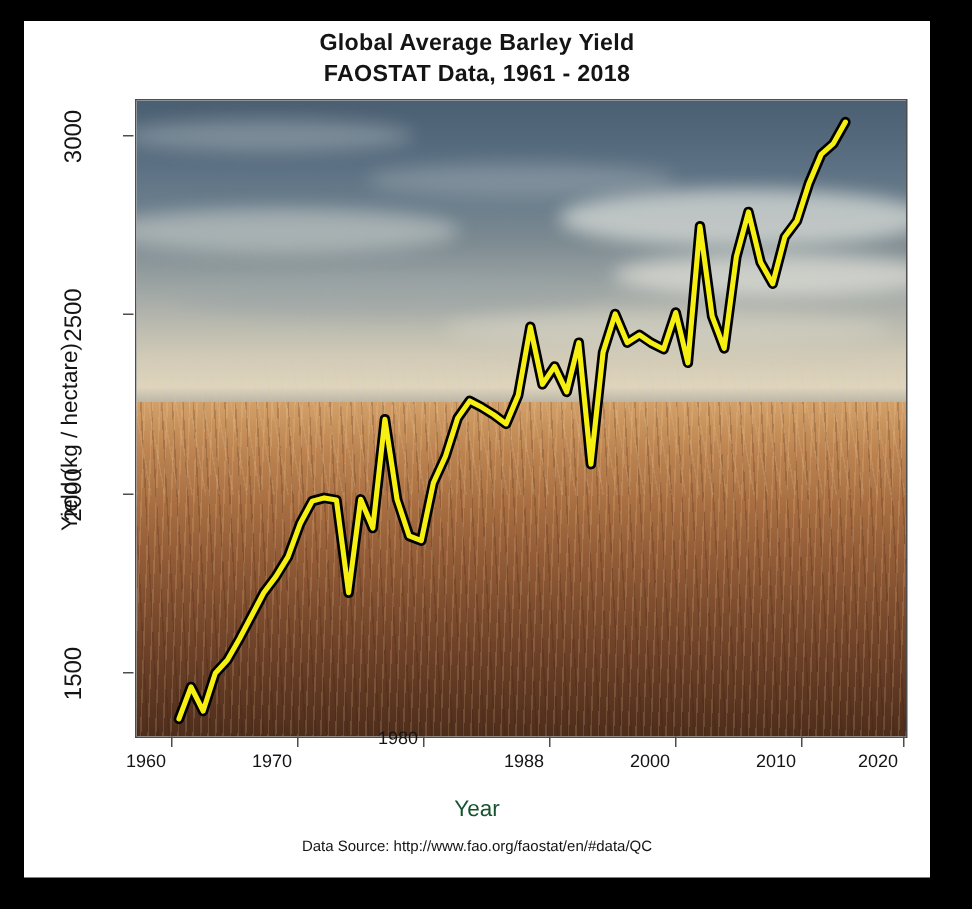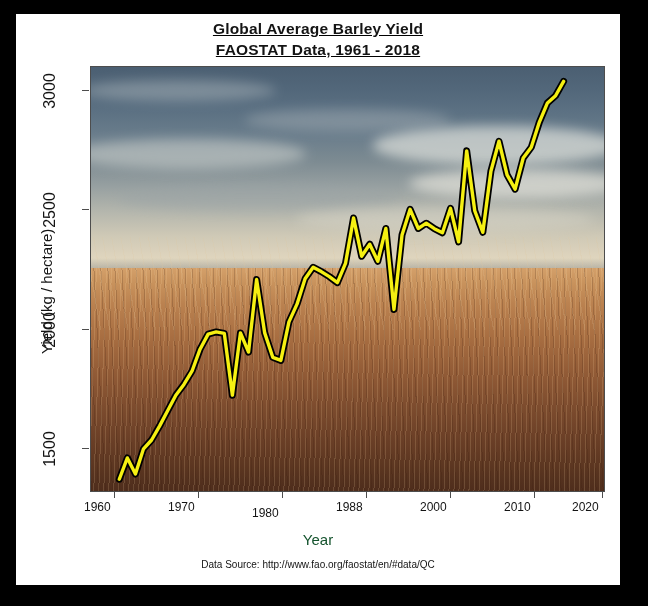--- a/index.html
+++ b/index.html
@@ -6,21 +6,21 @@
   body{width:648px;height:606px;overflow:hidden;
        font-family:"Liberation Sans","DejaVu Sans",sans-serif;}
 
   #frame{position:absolute;left:0;top:0;width:648px;height:606px;background:#000;}
 
   
   #canvas{position:absolute;left:16px;top:14px;width:604px;height:571px;
           background:#ffffff;box-shadow:2px 2px 3px rgba(0,0,0,.35);}
 
   
-  #title-block{position:absolute;left:0;top:0;width:604px;text-align:center;text-decoration:underline;}
+  #title-block{position:absolute;left:0;top:0;width:604px;text-align:center;}
   .title-line{font-size:15.5px;font-weight:bold;color:#141414;letter-spacing:.2px;
               line-height:21px;}
   #title-l1{padding-top:4px;}
 
   
   #plot-box{position:absolute;left:74px;top:52px;width:513px;height:424px;
             border:1px solid #4d4d4d;box-sizing:content-box;overflow:hidden;}
   #plot-img{position:absolute;inset:0;}
 
   
@@ -107,21 +107,21 @@
     <div class="tick xtick" style="left:98px;top:477px;"></div>
     <div class="tick xtick" style="left:182px;top:477px;"></div>
     <div class="tick xtick" style="left:266px;top:477px;"></div>
     <div class="tick xtick" style="left:350px;top:477px;"></div>
     <div class="tick xtick" style="left:434px;top:477px;"></div>
     <div class="tick xtick" style="left:518px;top:477px;"></div>
     <div class="tick xtick" style="left:586px;top:477px;"></div>
 
     <div class="xlab" style="left:68px;top:486px;">1960</div>
     <div class="xlab" style="left:152px;top:486px;">1970</div>
-    <div class="xlab" style="left:236px;top:492px;">1980</div>
+    <div class="xlab" style="left:236px;top:471px;">1980</div>
     <div class="xlab" style="left:320px;top:486px;">1988</div>
     <div class="xlab" style="left:404px;top:486px;">2000</div>
     <div class="xlab" style="left:488px;top:486px;">2010</div>
     <div class="xlab" style="left:556px;top:486px;">2020</div>
 
     <div class="tick ytick" style="left:66px;top:434px;"></div>
     <div class="tick ytick" style="left:66px;top:315px;"></div>
     <div class="tick ytick" style="left:66px;top:195px;"></div>
     <div class="tick ytick" style="left:66px;top:76px;"></div>
 

